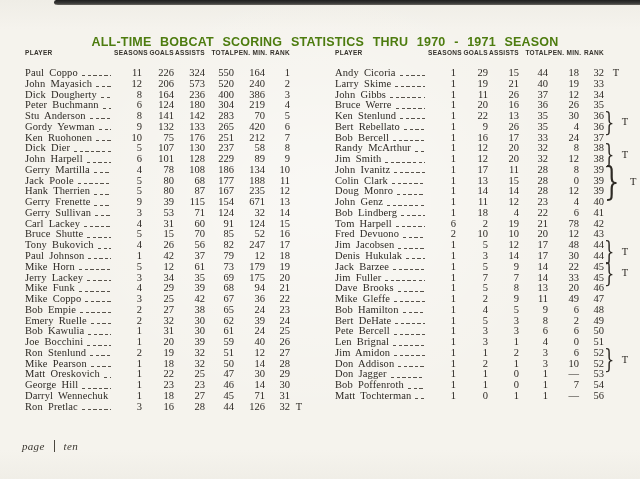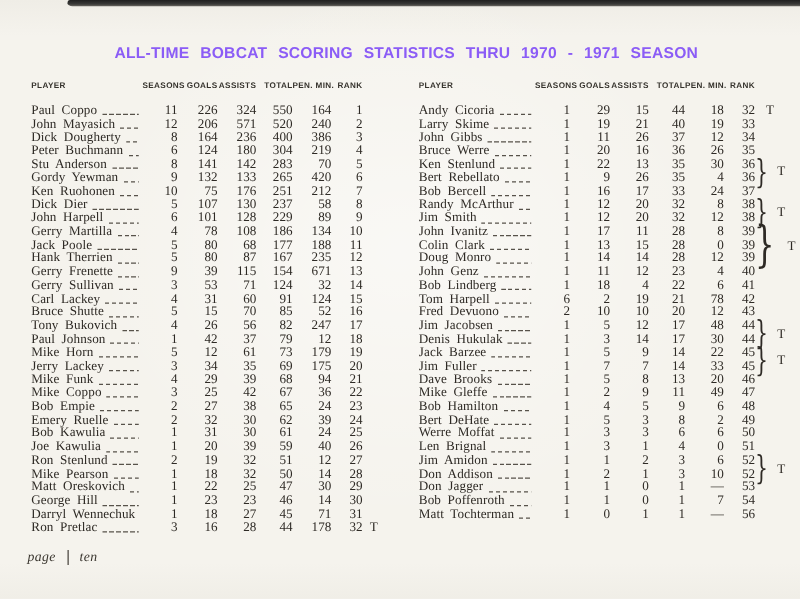--- a/index.html
+++ b/index.html
@@ -16,24 +16,24 @@
     position:absolute;top:0;left:54px;right:0;height:5px;
     background:linear-gradient(180deg,#1f1f1f 0%, #3a3a38 65%, #6a6761 100%);
     border-radius:4px 0 0 8px / 5px 0 0 5px;
   }
   .title{
     position:absolute;top:35px;left:0;right:0;margin:0;
     text-align:center;
     font-family:"Liberation Sans",sans-serif;
     font-weight:700;font-size:12.5px;
     letter-spacing:.2px;word-spacing:5px;
-    color:#8b5cf6;
+    color:#4d7c0f;
     padding-left:10px;
   }
-  .col{position:absolute;top:64px;}
+  .col{position:absolute;top:48px;}
   #left-table{left:20px;width:288px;}
   #right-table{left:330px;width:298px;}
 
   .hdr-row{
     display:flex;align-items:flex-end;height:8px;margin-bottom:12px;
     font-family:"Liberation Sans",sans-serif;font-weight:700;font-size:6.5px;
     letter-spacing:.3px;color:#35322c;white-space:nowrap;
   }
   .rows{position:relative;}
   .row{
@@ -110,21 +110,21 @@
         <span class="cell c-rank">1</span>
         <span class="cell c-tie"></span>
       </div>
       <div class="row">
         <span class="cell c-name">
           <span class="pname">John Mayasich</span>
           <span class="leader"></span>
         </span>
         <span class="cell c-seasons">12</span>
         <span class="cell c-goals">206</span>
-        <span class="cell c-assists">571</span>
+        <span class="cell c-assists">573</span>
         <span class="cell c-total">520</span>
         <span class="cell c-pen">240</span>
         <span class="cell c-rank">2</span>
         <span class="cell c-tie"></span>
       </div>
       <div class="row">
         <span class="cell c-name">
           <span class="pname">Dick Dougherty</span>
           <span class="leader"></span>
         </span>
@@ -417,21 +417,21 @@
         <span class="cell c-seasons">1</span>
         <span class="cell c-goals">31</span>
         <span class="cell c-assists">30</span>
         <span class="cell c-total">61</span>
         <span class="cell c-pen">24</span>
         <span class="cell c-rank">25</span>
         <span class="cell c-tie"></span>
       </div>
       <div class="row">
         <span class="cell c-name">
-          <span class="pname">Joe Kawulia</span>
+          <span class="pname">Joe Bocchini</span>
           <span class="leader"></span>
         </span>
         <span class="cell c-seasons">1</span>
         <span class="cell c-goals">20</span>
         <span class="cell c-assists">39</span>
         <span class="cell c-total">59</span>
         <span class="cell c-pen">40</span>
         <span class="cell c-rank">26</span>
         <span class="cell c-tie"></span>
       </div>
@@ -502,21 +502,21 @@
       </div>
       <div class="row">
         <span class="cell c-name">
           <span class="pname">Ron Pretlac</span>
           <span class="leader"></span>
         </span>
         <span class="cell c-seasons">3</span>
         <span class="cell c-goals">16</span>
         <span class="cell c-assists">28</span>
         <span class="cell c-total">44</span>
-        <span class="cell c-pen">178</span>
+        <span class="cell c-pen">126</span>
         <span class="cell c-rank">32</span>
         <span class="cell c-tie">T</span>
       </div>
     </div>
   </section>
 <section class="col" id="right-table">
     <div class="hdr-row">
       <span class="cell c-name">PLAYER</span>
       <span class="cell c-seasons">SEASONS</span>
       <span class="cell c-goals">GOALS</span>
@@ -834,21 +834,21 @@
         <span class="cell c-seasons">1</span>
         <span class="cell c-goals">5</span>
         <span class="cell c-assists">3</span>
         <span class="cell c-total">8</span>
         <span class="cell c-pen">2</span>
         <span class="cell c-rank">49</span>
         <span class="cell c-tie"></span>
       </div>
       <div class="row">
         <span class="cell c-name">
-          <span class="pname">Werre Moffat</span>
+          <span class="pname">Pete Bercell</span>
           <span class="leader"></span>
         </span>
         <span class="cell c-seasons">1</span>
         <span class="cell c-goals">3</span>
         <span class="cell c-assists">3</span>
         <span class="cell c-total">6</span>
         <span class="cell c-pen">6</span>
         <span class="cell c-rank">50</span>
         <span class="cell c-tie"></span>
       </div>

